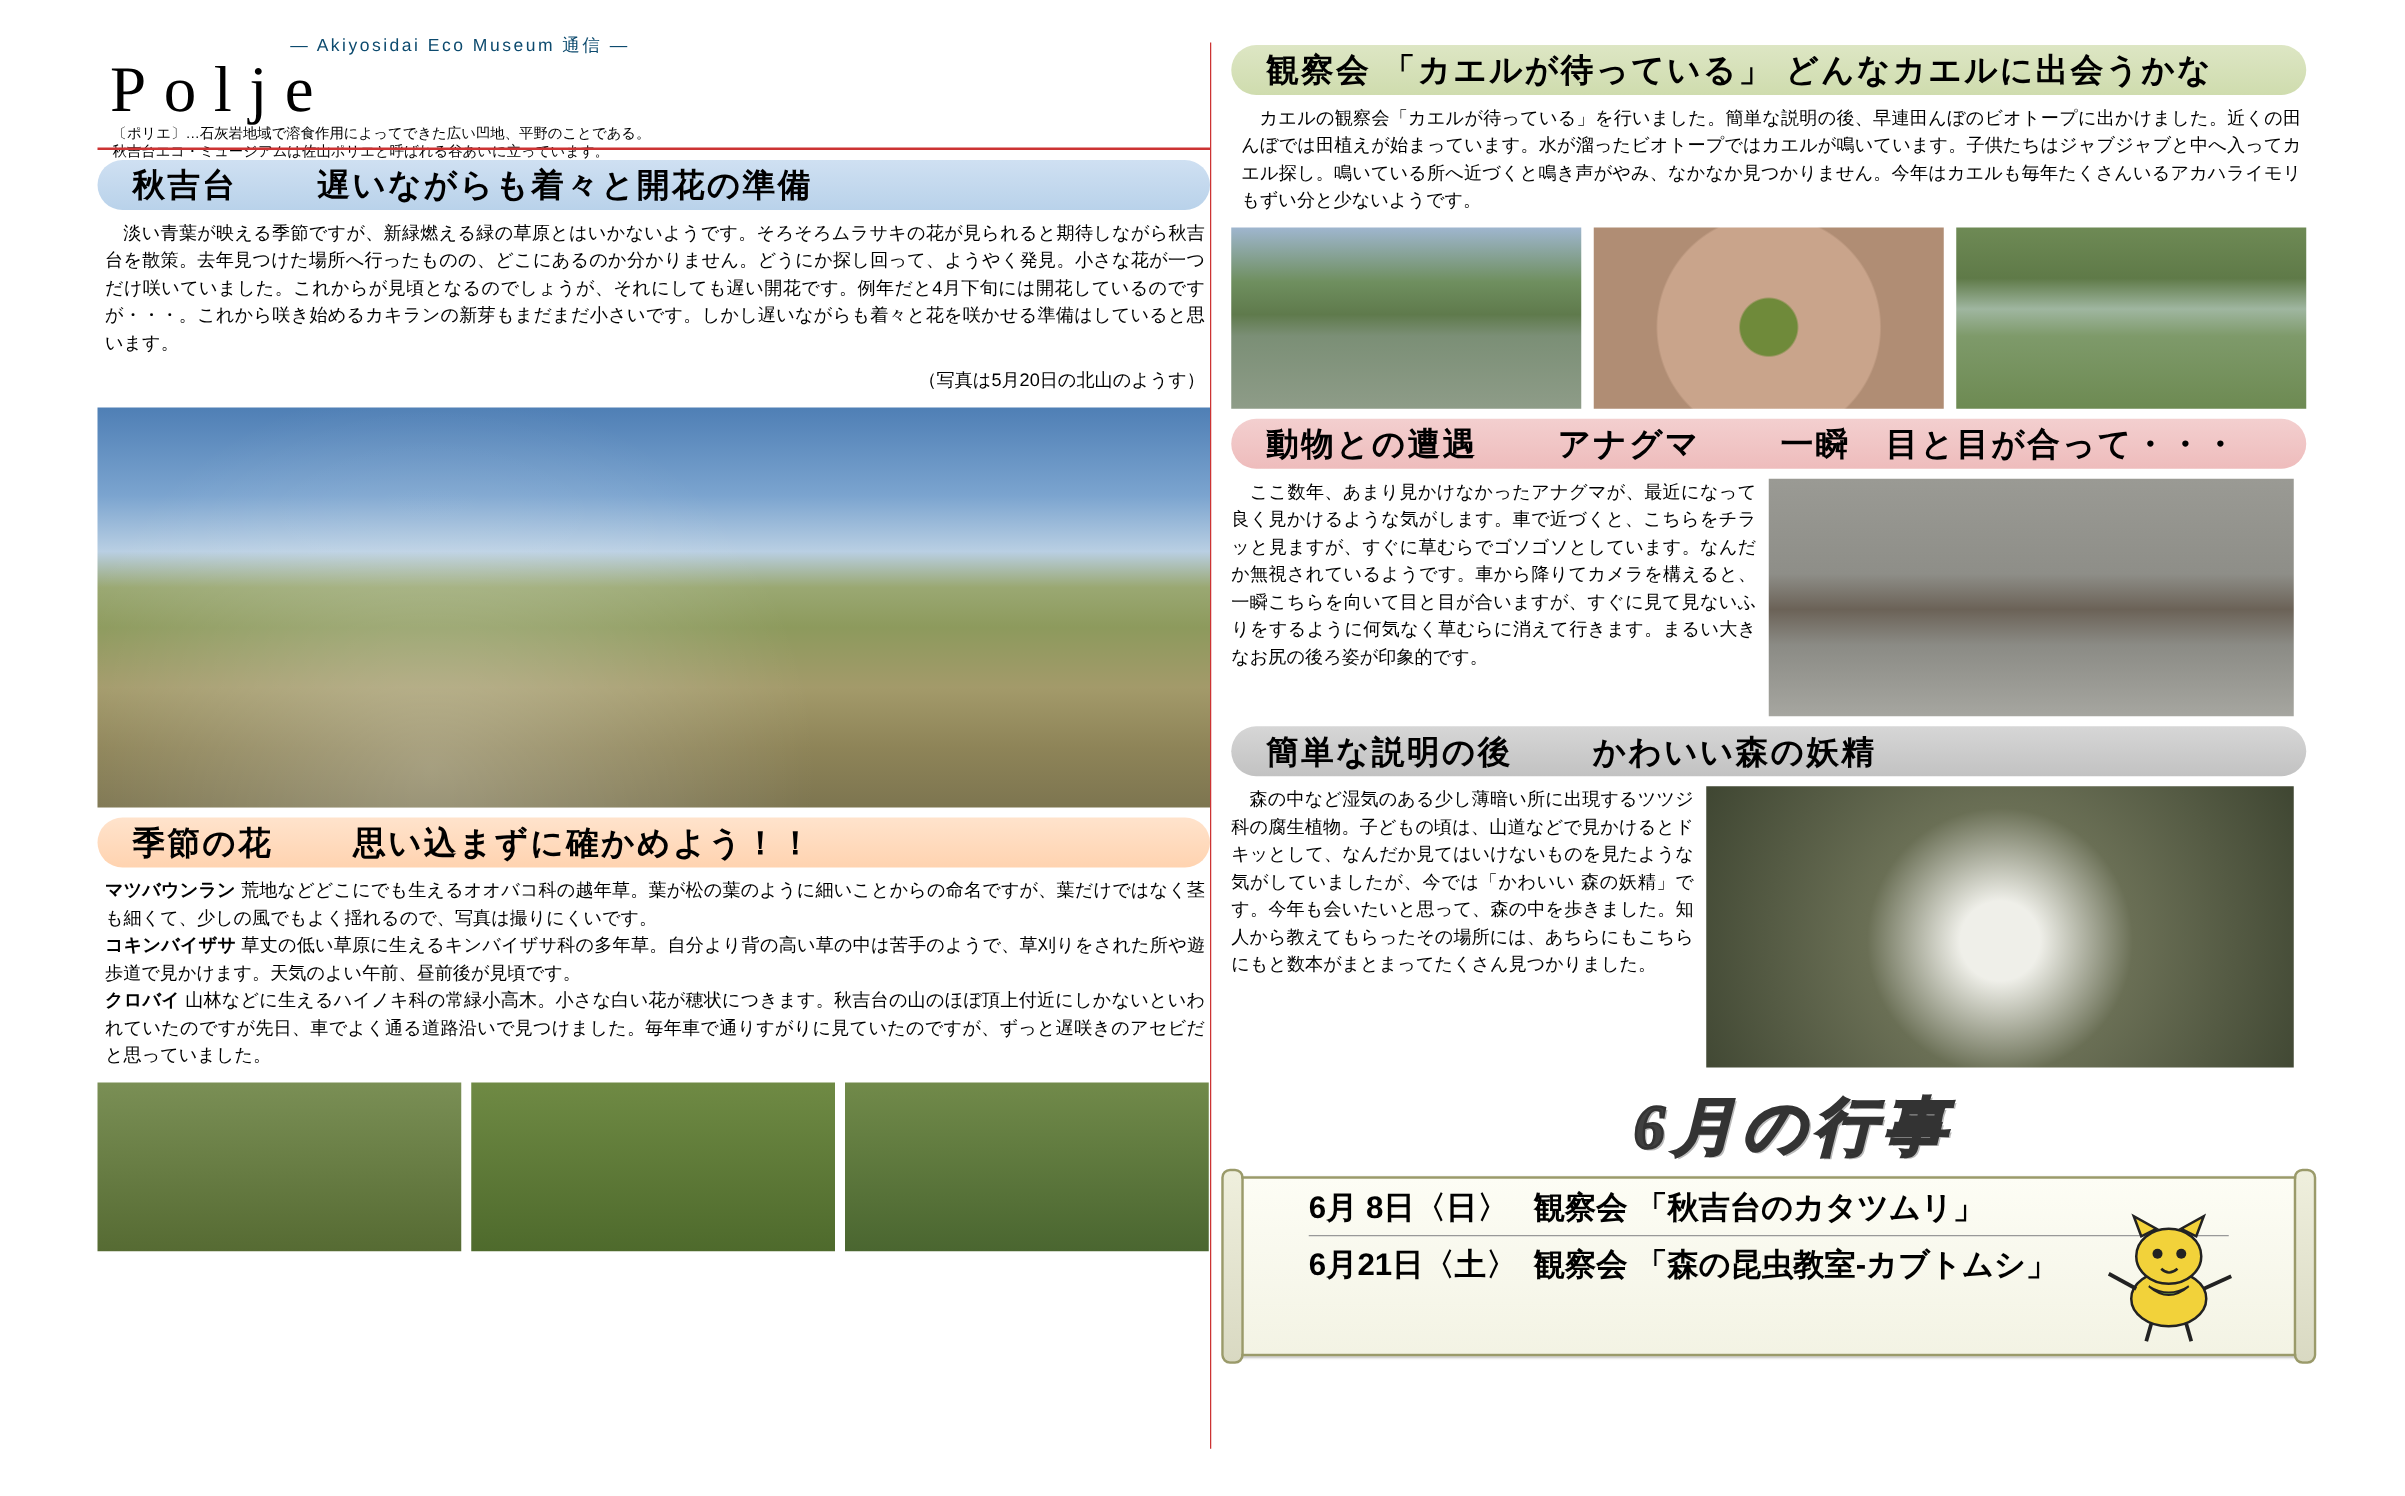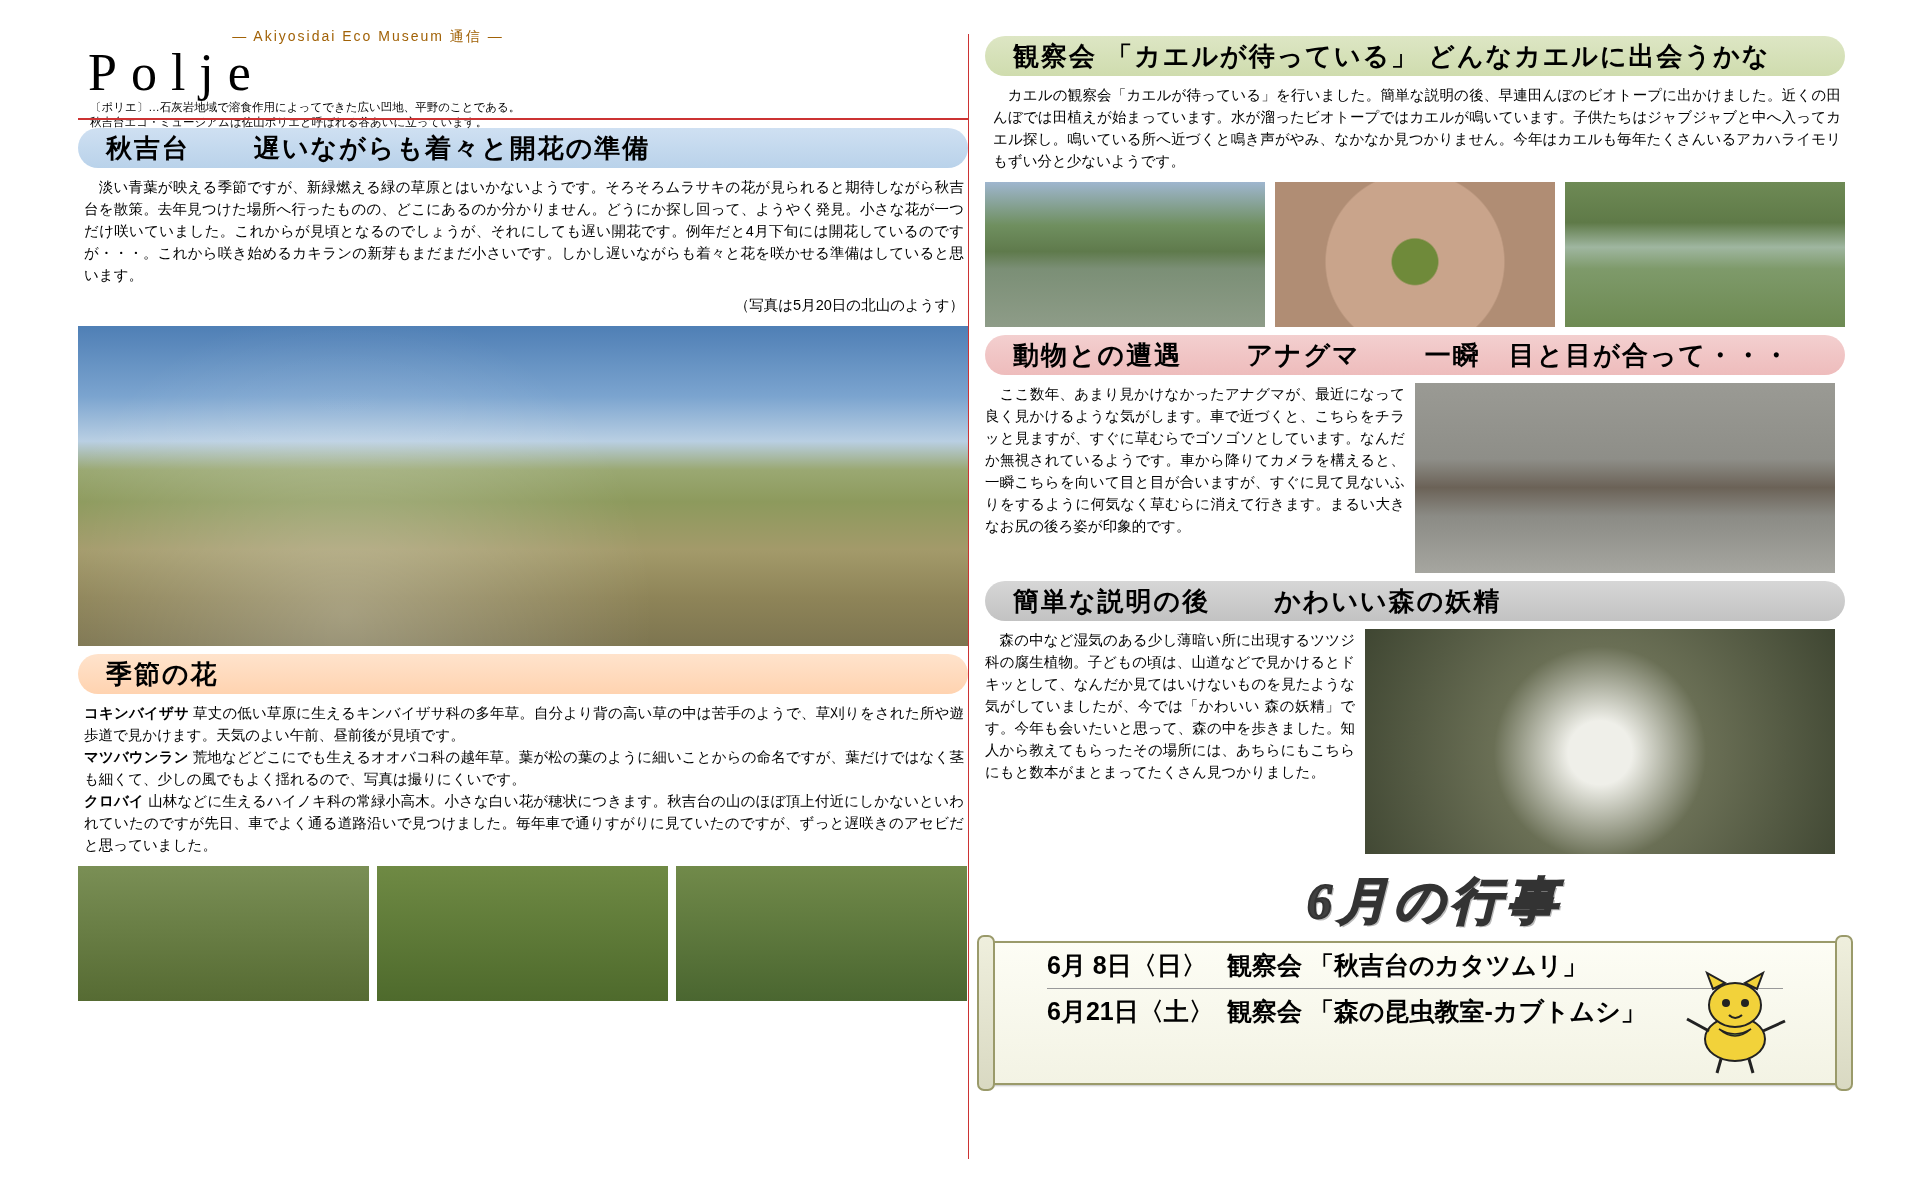--- a/index.html
+++ b/index.html
@@ -12,21 +12,21 @@
   }
   .page{position:relative;width:1924px;height:1197px;}
 
   
   .col-left{position:absolute;left:78px;top:28px;width:890px;}
   .col-right{position:absolute;left:985px;top:28px;width:860px;}
   .vdiv{position:absolute;left:968px;top:34px;width:1px;height:1125px;background:#c33;}
 
   
   .masthead{position:relative;height:92px;}
-  .mast-sub{font-size:14px;letter-spacing:2px;text-align:center;width:560px;margin-left:10px;color:#a16207;}
+  .mast-sub{font-size:14px;letter-spacing:2px;text-align:center;width:560px;margin-left:10px;color:#0c4a6e;}
   .mast-title{font-family:"Liberation Serif","DejaVu Serif",serif;font-size:52px;letter-spacing:14px;line-height:54px;margin-left:10px;}
   .mast-note{font-size:11.5px;line-height:15px;margin-left:12px;width:600px;}
   .mast-right{position:absolute;right:0;top:2px;width:330px;}
   .issue{font-size:20px;font-weight:bold;text-align:center;letter-spacing:1px;}
   .addr-box{border:1px solid #000;border-left:none;border-right:none;border-bottom:none;padding:2px 0 0 0;font-size:12px;line-height:16px;}
   .addr-box div{white-space:nowrap;}
   .mast-rule{position:absolute;left:0;top:90px;width:890px;height:2px;background:#c33;}
 
   
   .band{margin-top:8px;height:40px;display:flex;align-items:center;font-size:26px;font-weight:bold;letter-spacing:2px;border-radius:20px;}
@@ -116,30 +116,31 @@
     <div class="band band-blue">
       <span class="b1">秋吉台</span>
       <span class="b2">遅いながらも着々と開花の準備</span>
     </div>
     <div class="para">　淡い青葉が映える季節ですが、新緑燃える緑の草原とはいかないようです。そろそろムラサキの花が見られると期待しながら秋吉台を散策。去年見つけた場所へ行ったものの、どこにあるのか分かりません。どうにか探し回って、ようやく発見。小さな花が一つだけ咲いていました。これからが見頃となるのでしょうが、それにしても遅い開花です。例年だと4月下旬には開花しているのですが・・・。これから咲き始めるカキランの新芽もまだまだ小さいです。しかし遅いながらも着々と花を咲かせる準備はしていると思います。</div>
     <div class="para right">（写真は5月20日の北山のようす）</div>
     <div class="photo big sky-hill"></div>
 
     <div class="band band-orange">
       <span class="b1">季節の花</span>
+      <span class="b2">思い込まずに確かめよう！！</span>
     </div>
 
     <div class="plantlist">
+      <div>
+        <span class="plant-name">マツバウンラン</span>
+        <span>荒地などどこにでも生えるオオバコ科の越年草。葉が松の葉のように細いことからの命名ですが、葉だけではなく茎も細くて、少しの風でもよく揺れるので、写真は撮りにくいです。</span>
+      </div>
       <div>
         <span class="plant-name">コキンバイザサ</span>
         <span>草丈の低い草原に生えるキンバイザサ科の多年草。自分より背の高い草の中は苦手のようで、草刈りをされた所や遊歩道で見かけます。天気のよい午前、昼前後が見頃です。</span>
-      </div>
-      <div>
-        <span class="plant-name">マツバウンラン</span>
-        <span>荒地などどこにでも生えるオオバコ科の越年草。葉が松の葉のように細いことからの命名ですが、葉だけではなく茎も細くて、少しの風でもよく揺れるので、写真は撮りにくいです。</span>
       </div>
       <div>
         <span class="plant-name">クロバイ</span>
         <span>山林などに生えるハイノキ科の常緑小高木。小さな白い花が穂状につきます。秋吉台の山のほぼ頂上付近にしかないといわれていたのですが先日、車でよく通る道路沿いで見つけました。毎年車で通りすがりに見ていたのですが、ずっと遅咲きのアセビだと思っていました。</span>
       </div>
     </div>
 
     <div class="row3">
       <div class="photo fl1"></div>
       <div class="photo fl2"></div>

